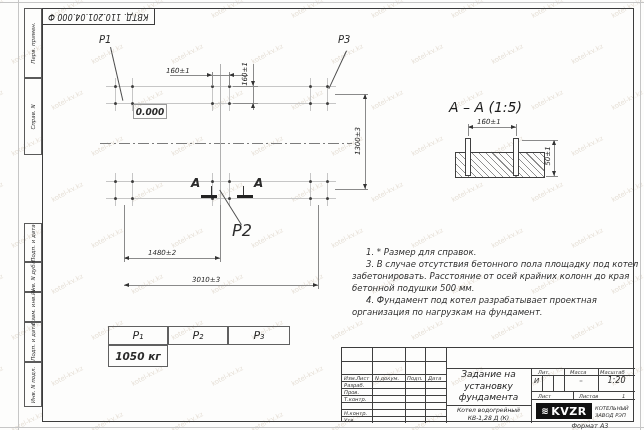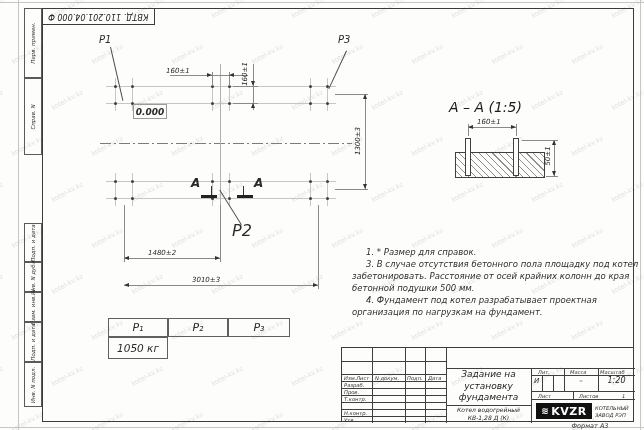--- a/index.html
+++ b/index.html
@@ -279,25 +279,25 @@
     <div class="arr u" style="left:552px;top:140px;"></div>
     <div class="arr d" style="left:552px;top:171px;"></div>
     <div class="vlabel" style="left:538px;top:152px;">50±1</div>
 
     <div class="s" style="left:352px;top:246px;width:292px;">
       <p class="note">1. * Размер для справок.</p>
       <p class="note">3. В случае отсутствия бетонного пола площадку под котел забетонировать. Расстояние от осей крайних колонн до края бетонной подушки 500 мм.</p>
       <p class="note">4. Фундамент под котел разрабатывает проектная организация по нагрузкам на фундамент.</p>
     </div>
 
-    <div class="s" style="left:108px;top:318px;display:grid;grid-template-columns:60px 60px 62px;grid-template-rows:19px 22px;">
+    <div class="s" style="left:108px;top:326px;display:grid;grid-template-columns:60px 60px 62px;grid-template-rows:19px 22px;">
       <div class="ltc it" style="font-size:11px;">P₁</div>
       <div class="ltc it" style="font-size:11px;">P₂</div>
       <div class="ltc it" style="font-size:11px;">P₃</div>
-      <div class="ltc it" style="font-size:10.5px;">1050 кг</div>
+      <div class="ltc it" style="font-size:10.5px;font-weight:bold;">1050 кг</div>
     </div>
 
     <div class="s" style="left:341px;top:347px;width:293px;height:75px;border:1.2px solid #3c3c3c;box-sizing:border-box;">
 
       <div class="tb-line" style="left:104px;top:0;width:1px;height:75px;"></div>
       <div class="tb-line" style="left:30px;top:0;width:1px;height:75px;"></div>
       <div class="tb-line" style="left:63px;top:0;width:1px;height:75px;"></div>
       <div class="tb-line" style="left:83px;top:0;width:1px;height:75px;"></div>
 
       <div class="tb-line" style="left:0;top:13px;width:104px;height:1px;"></div>

